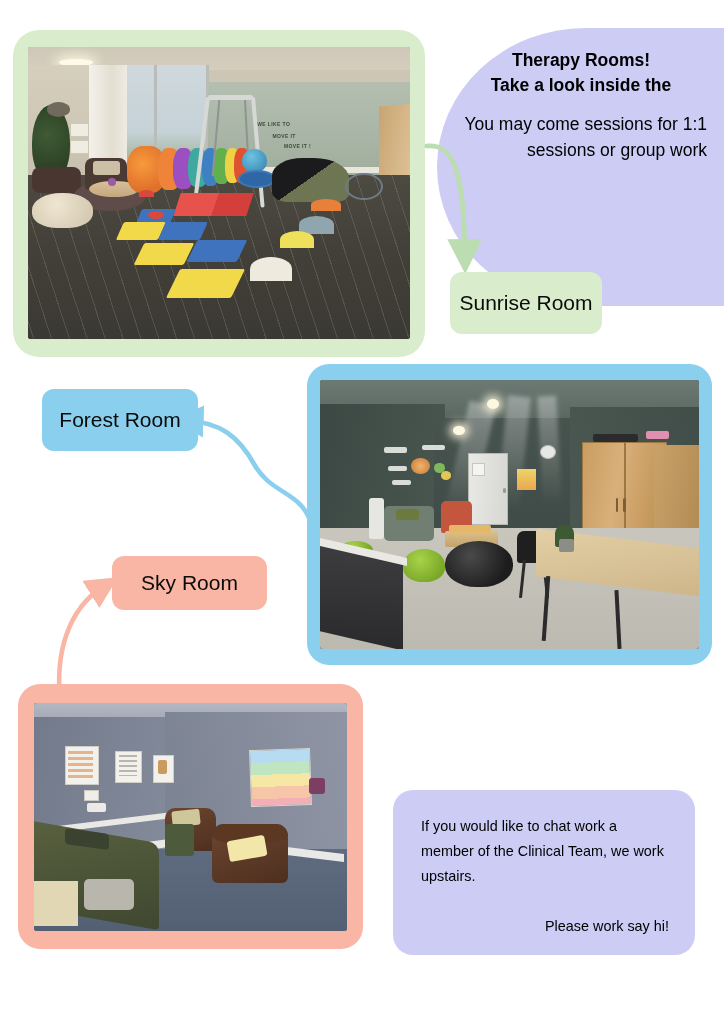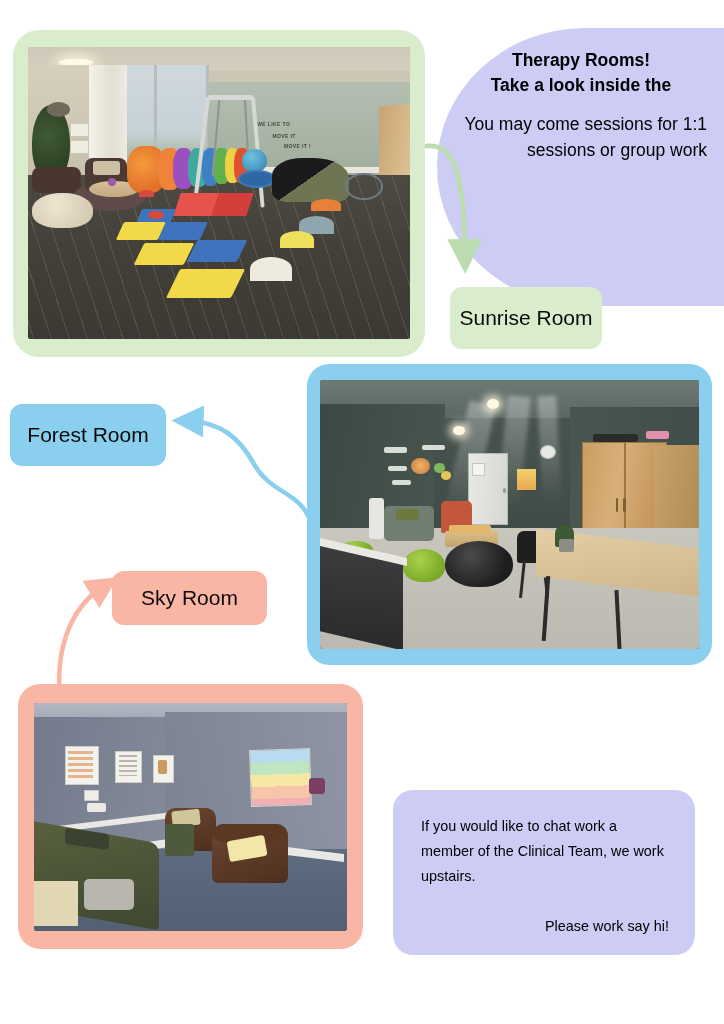--- a/index.html
+++ b/index.html
@@ -45,24 +45,23 @@
     background:#fab6a4;border-radius:22px;}
   #frame-sky .inner{left:16px;top:19px;width:313px;height:228px;border-radius:3px;}
 
   
   .label{
     position:absolute;z-index:5;
     display:flex;align-items:center;justify-content:center;
     text-align:center;line-height:1.22;
     font-size:21px;color:#0a0a0a;
     border-radius:12px;
-    margin-top:15px;
   }
   #label-sunrise{left:450px;top:272px;width:152px;height:62px;background:#d9edcd;}
-  #label-forest{left:10px;top:389px;width:156px;height:62px;background:#8bcfee;}
+  #label-forest{left:42px;top:389px;width:156px;height:62px;background:#8bcfee;}
   #label-sky{left:112px;top:556px;width:155px;height:54px;background:#fab6a4;}
 
   
   #note-box{
     position:absolute;left:393px;top:790px;width:302px;height:165px;
     background:#ccccf5;border-radius:20px;z-index:4;
   }
   #note-text{
     position:absolute;left:421px;top:814px;width:248px;z-index:6;
     font-size:14.4px;line-height:1.72;

